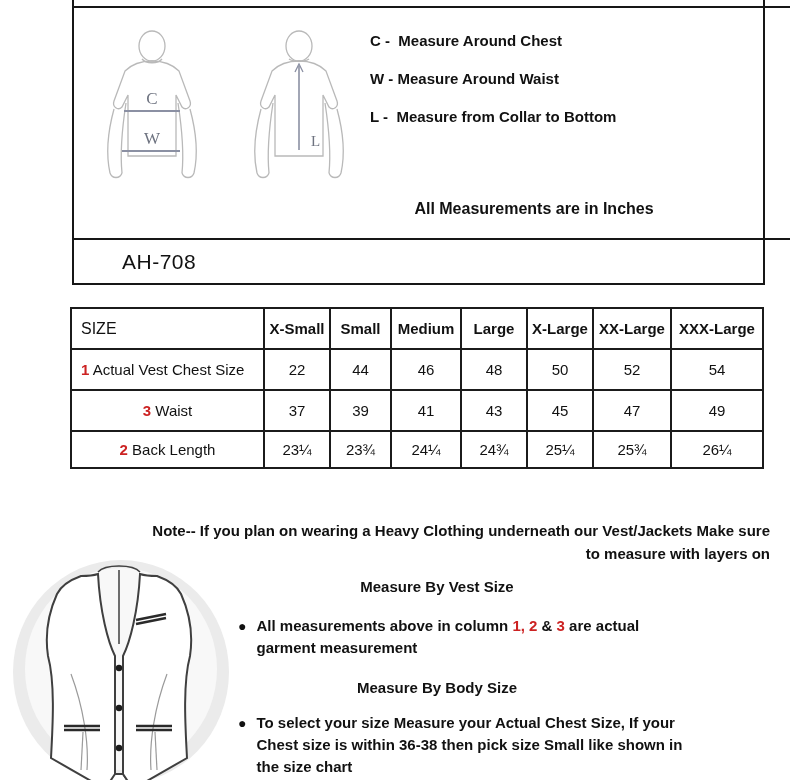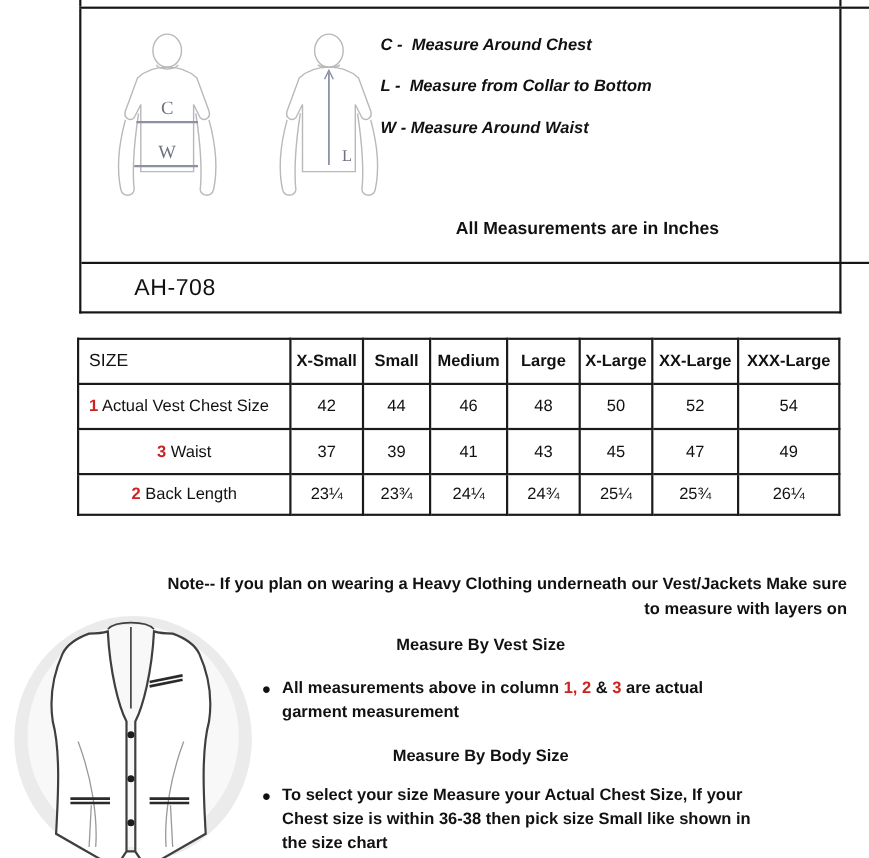--- a/index.html
+++ b/index.html
@@ -12,21 +12,21 @@
   
   .top-rule{left:72px;top:6px;width:718px;height:2px;background:#161616;}
   .stub{top:0;width:2px;height:6px;background:#161616;}
   .stub-l{left:72px;} .stub-r{left:763px;}
   
   .top-box{
     left:72px;top:8px;width:693px;height:277px;box-sizing:border-box;
     border:2px solid #161616;border-top:none;
   }
   .figures{left:16px;top:22px;}
-  .instructions{left:272px;top:24px;font-style:italic;}
+  .instructions{left:296px;top:24px;}
   .instructions p{margin:0 0 21px 0;font-size:15px;font-weight:bold;white-space:pre;}
   .units-note{left:240px;top:192px;width:440px;text-align:center;font-size:16px;font-weight:bold;}
   .ah-row{
     left:0;bottom:0;width:100%;height:43px;border-top:2px solid #161616;
     display:flex;align-items:center;justify-content:flex-start;
     font-size:21px;font-weight:normal;letter-spacing:.5px;padding-left:48px;
   }
   
   .size-table{left:70px;top:307px;border-collapse:collapse;table-layout:fixed;}
   .size-table td,.size-table th{
@@ -96,22 +96,22 @@
       <text x="62" y="114" text-anchor="middle" font-size="17" fill="#6e7380" font-family="Liberation Serif, serif">W</text>
       <path d="M32,121 L90,121" stroke="#8b90a3" stroke-width="2"></path>
       <path d="M209,36 L209,120" stroke="#8b90a3" stroke-width="1.6"></path>
       <path d="M205,42 L209,34 L213,42" stroke="#8b90a3" stroke-width="1.3" fill="none"></path>
       <text x="221" y="116" font-size="15" fill="#6e7380" font-family="Liberation Serif, serif">L</text>
     </g>
   </svg>
 
   <div class="abs instructions">
     <p>C -  Measure Around Chest</p>
+    <p>W - Measure Around Waist</p>
     <p>L -  Measure from Collar to Bottom</p>
-    <p>W - Measure Around Waist</p>
   </div>
 
   <div class="abs units-note">All Measurements are in Inches</div>
 
   <div class="abs ah-row">
     <span>AH-708</span>
   </div>
 </div>
 
 <table class="abs size-table">
@@ -131,21 +131,21 @@
     <th>X-Small</th>
     <th>Small</th>
     <th>Medium</th>
     <th>Large</th>
     <th>X-Large</th>
     <th>XX-Large</th>
     <th>XXX-Large</th>
   </tr>
   <tr class="r1">
     <td class="lbl-left"><span class="rednum">1</span> <span>Actual Vest Chest Size</span></td>
-    <td class="val">42</td>
+    <td class="val">22</td>
     <td class="val">44</td>
     <td class="val">46</td>
     <td class="val">48</td>
     <td class="val">50</td>
     <td class="val">52</td>
     <td class="val">54</td>
   </tr>
   <tr class="r3">
     <td><span class="rednum">3</span> <span>Waist</span></td>
     <td class="val">37</td>

